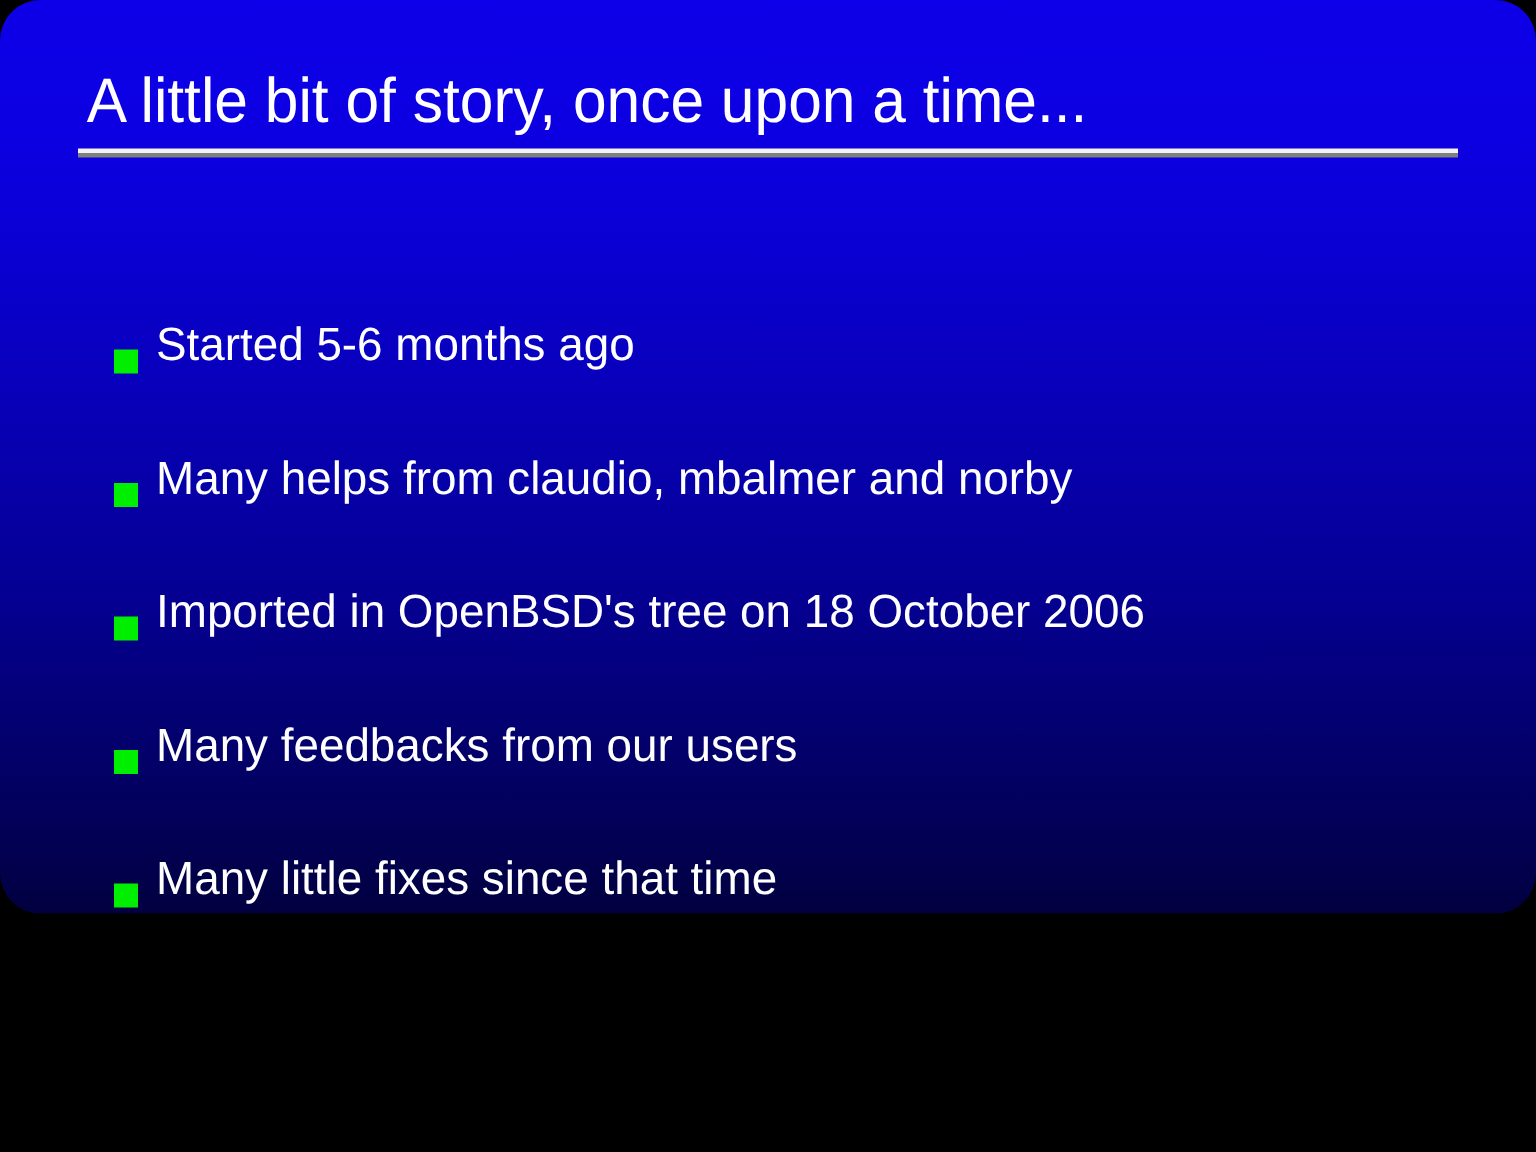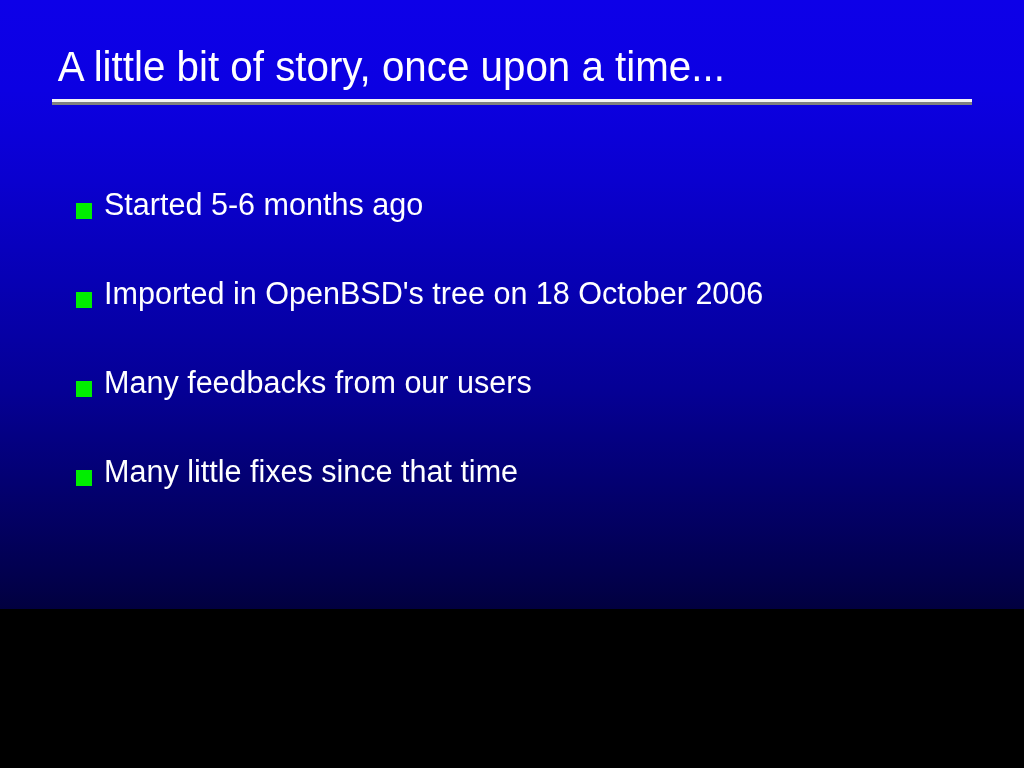--- a/index.html
+++ b/index.html
@@ -23,20 +23,21 @@
         #0d00e8 0px,
         #0c00e2 90px,
         #0a00cf 180px,
         #0700b4 280px,
         #050095 390px,
         #030072 480px,
         #020050 570px,
         #010032 640px,
         #000018 700px,
         #000000 768px);
+    border-radius: 27px;
   }
 
   
   .title-block {
     position: absolute;
     left: 52px;
     top: 44px;
     width: 920px;
   }
   .slide-title {
@@ -77,21 +78,21 @@
     top: 160px;
     width: 930px;
     list-style: none;
     margin: 0;
     padding: 0;
   }
   .bullet-item {
     position: relative;
     height: 89px;
     display: flex;
-    align-items: center;
+    align-items: flex-end;
   }
   .bullet-marker {
     flex: 0 0 auto;
     width: 16px;
     height: 16px;
     background: #00ee00;
     margin-top: 13px;
     margin-right: 12px;
   }
   .bullet-text {
@@ -117,20 +118,24 @@
     </div>
   </div>
 
   <ul class="bullet-list">
 
     <li class="bullet-item">
       <span class="bullet-marker"></span>
       <span class="bullet-text">Started 5-6 months ago</span>
     </li>
 
+    <li class="bullet-item">
+      <span class="bullet-marker"></span>
+      <span class="bullet-text">Many helps from claudio, mbalmer and norby</span>
+    </li>
 
     <li class="bullet-item">
       <span class="bullet-marker"></span>
       <span class="bullet-text">Imported in OpenBSD's tree on 18 October 2006</span>
     </li>
 
     <li class="bullet-item">
       <span class="bullet-marker"></span>
       <span class="bullet-text">Many feedbacks from our users</span>
     </li>

